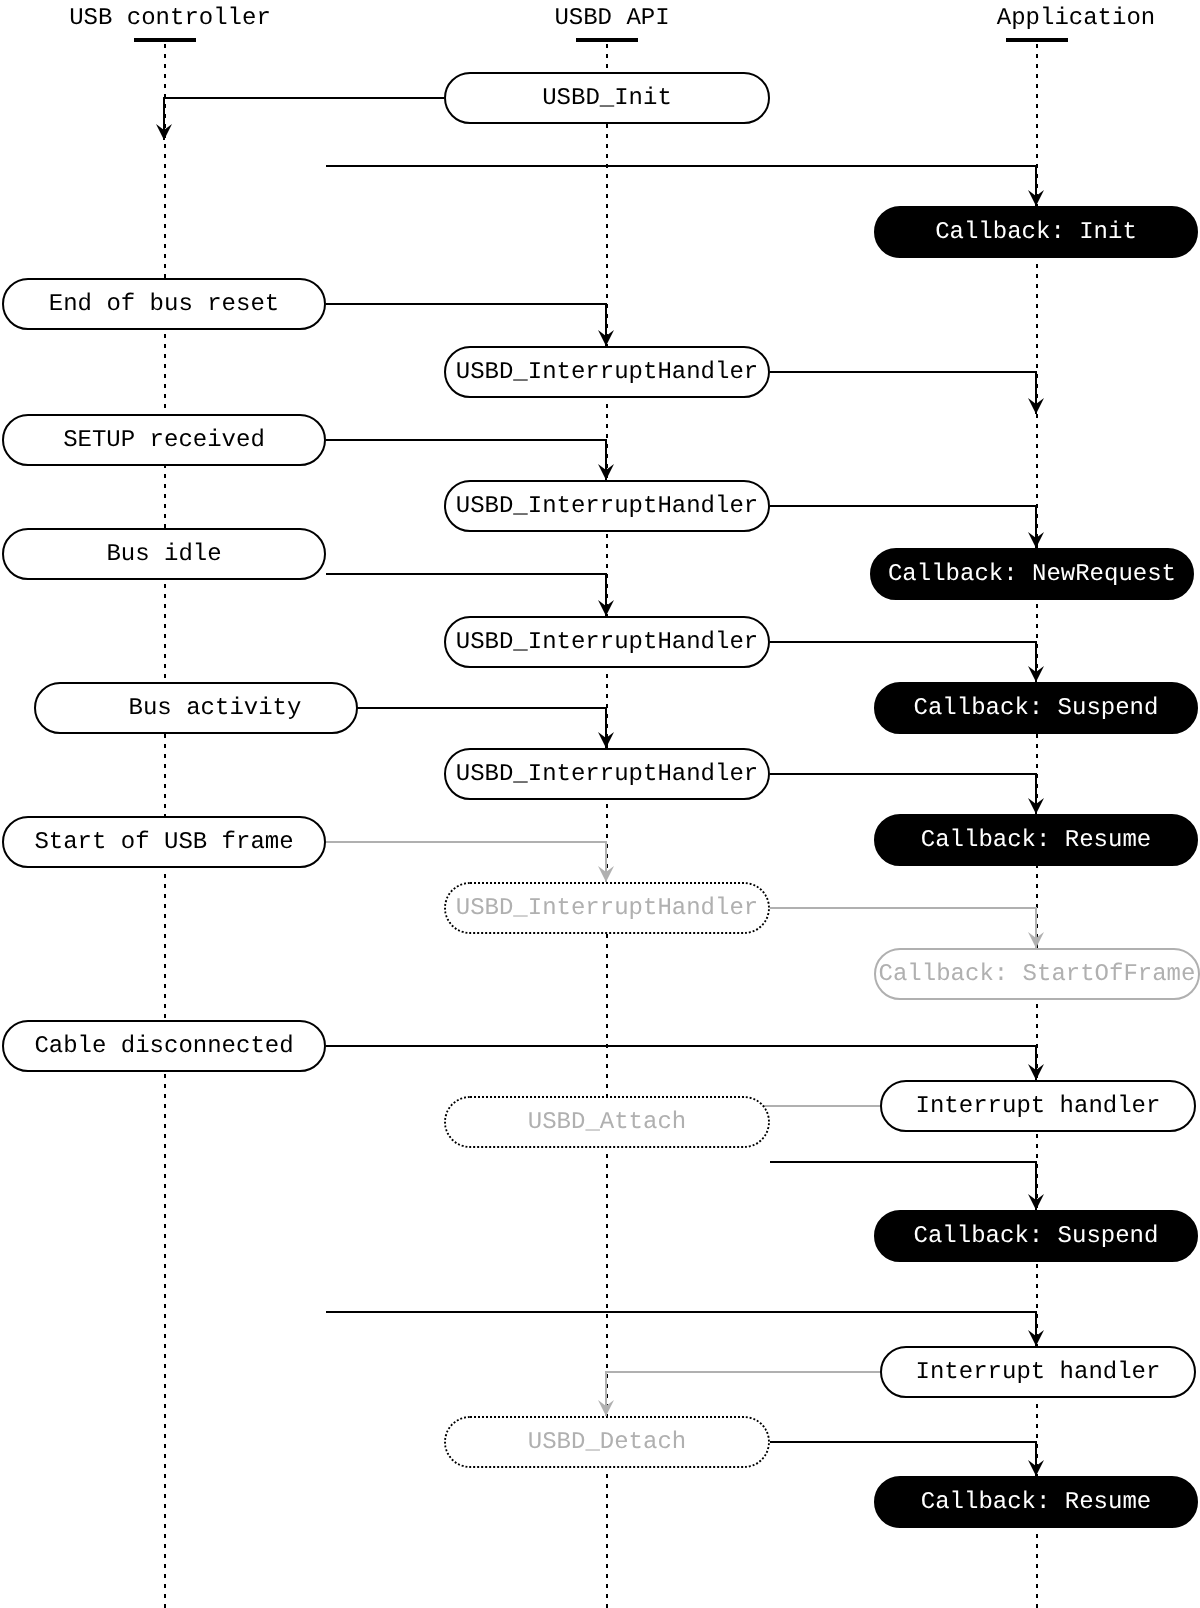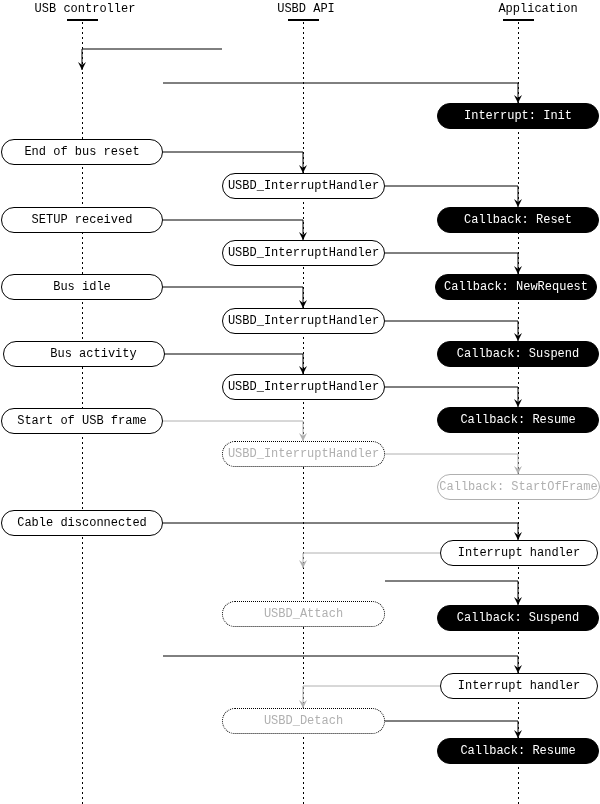--- a/index.html
+++ b/index.html
@@ -86,37 +86,37 @@
     <path class="conn" d="M385 581 H518 V605"></path>
     <path class="arrow" d="M518 605 l-4 -8 l4 3 l4 -3 z"></path>
     <path class="conn" d="M163 656 H518 V673"></path>
     <path class="arrow" d="M518 673 l-4 -8 l4 3 l4 -3 z"></path>
     <path class="conn gray" d="M440 686 H303 V708"></path>
     <path class="arrow gray" d="M303 708 l-4 -8 l4 3 l4 -3 z"></path>
     <path class="conn" d="M385 721 H518 V738"></path>
     <path class="arrow" d="M518 738 l-4 -8 l4 3 l4 -3 z"></path>
   </svg>
 
+  <div class="box" style="left:222px;top:36px;width:163px;">USBD_Init</div>
   <div class="box" style="left:222px;top:173px;width:163px;">USBD_InterruptHandler</div>
   <div class="box" style="left:222px;top:240px;width:163px;">USBD_InterruptHandler</div>
   <div class="box" style="left:222px;top:308px;width:163px;">USBD_InterruptHandler</div>
   <div class="box" style="left:222px;top:374px;width:163px;">USBD_InterruptHandler</div>
   <div class="box ghost" style="left:222px;top:441px;width:163px;">USBD_InterruptHandler</div>
-  <div class="box ghost" style="left:222px;top:601px;width:163px;">USBD_Attach</div>
+  <div class="box ghost" style="left:222px;top:548px;width:163px;">USBD_Attach</div>
   <div class="box ghost" style="left:222px;top:708px;width:163px;">USBD_Detach</div>
 
   <div class="box" style="left:1px;top:139px;width:162px;text-align:center;">End of bus reset</div>
   <div class="box" style="left:1px;top:207px;width:162px;">SETUP received</div>
-  <div class="box" style="left:1px;top:274px;width:162px;text-align:center;">Bus idle</div>
-  <div class="box" style="left:3px;top:341px;width:162px;padding-left:19px;">Bus activity</div>
+  <div class="box" style="left:1px;top:264px;width:162px;text-align:center;">Bus idle</div>
+  <div class="box" style="left:17px;top:341px;width:162px;padding-left:19px;">Bus activity</div>
   <div class="box" style="left:1px;top:408px;width:162px;">Start of USB frame</div>
   <div class="box" style="left:1px;top:510px;width:162px;">Cable disconnected</div>
 
-  <div class="box dark" style="left:437px;top:103px;width:162px;">Interrupt: Init</div>
-  <div class="box dark" style="left:437px;top:207px;width:162px;">Callback: Reset</div>
+  <div class="box dark" style="left:437px;top:103px;width:162px;">Callback: Init</div>
   <div class="box dark" style="left:435px;top:274px;width:162px;font-family:Liberation Mono, monospace;">Callback: NewRequest</div>
   <div class="box dark" style="left:437px;top:341px;width:162px;">Callback: Suspend</div>
   <div class="box dark" style="left:437px;top:407px;width:162px;">Callback: Resume</div>
   <div class="box grayline" style="left:437px;top:474px;width:163px;">Callback: StartOfFrame</div>
   <div class="box" style="left:440px;top:540px;width:158px;">Interrupt handler</div>
   <div class="box dark" style="left:437px;top:605px;width:162px;">Callback: Suspend</div>
   <div class="box" style="left:440px;top:673px;width:158px;">Interrupt handler</div>
   <div class="box dark" style="left:437px;top:738px;width:162px;">Callback: Resume</div>
 
 </div>

